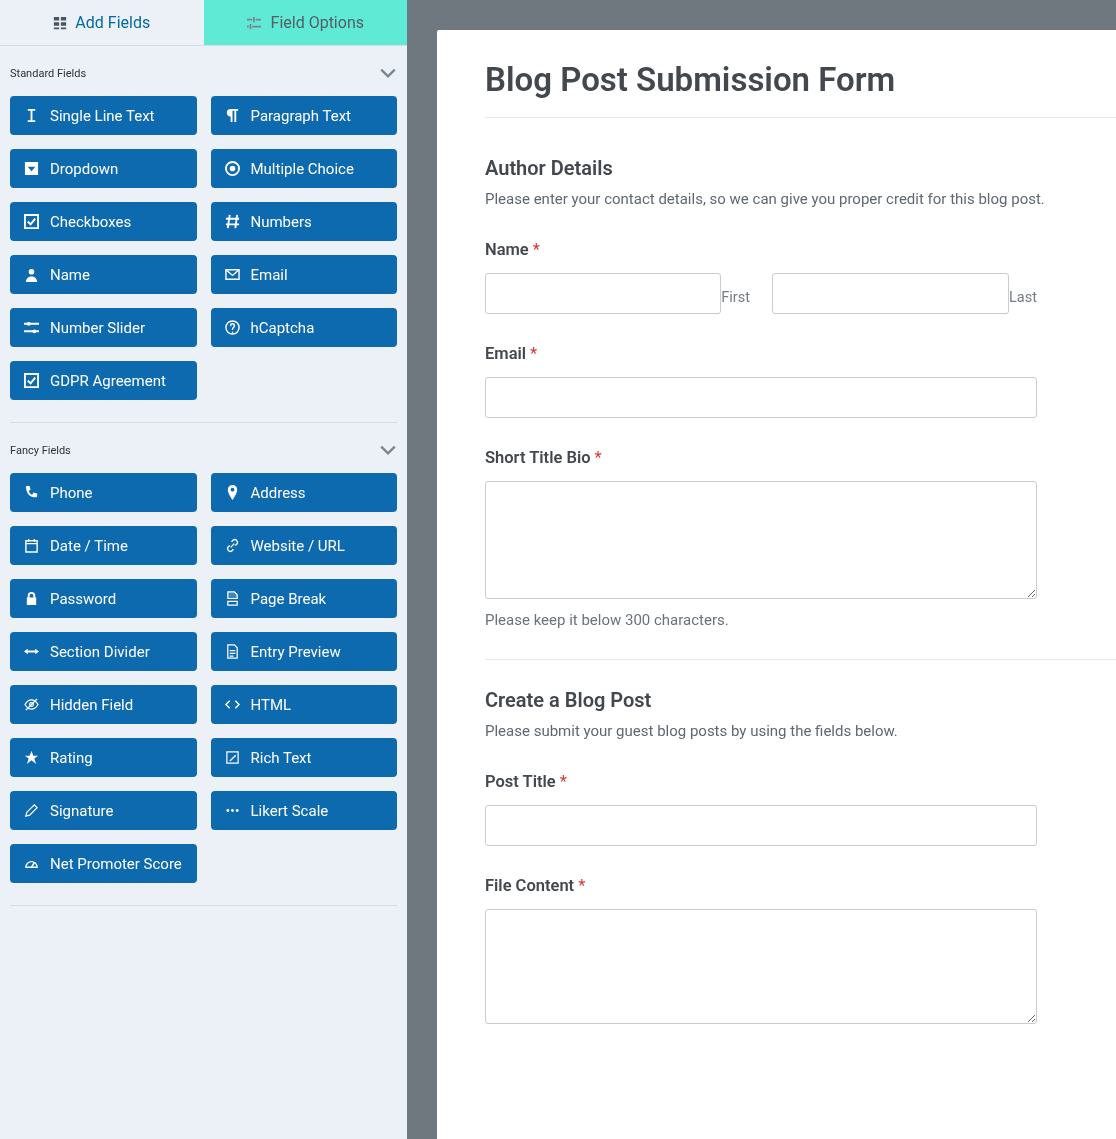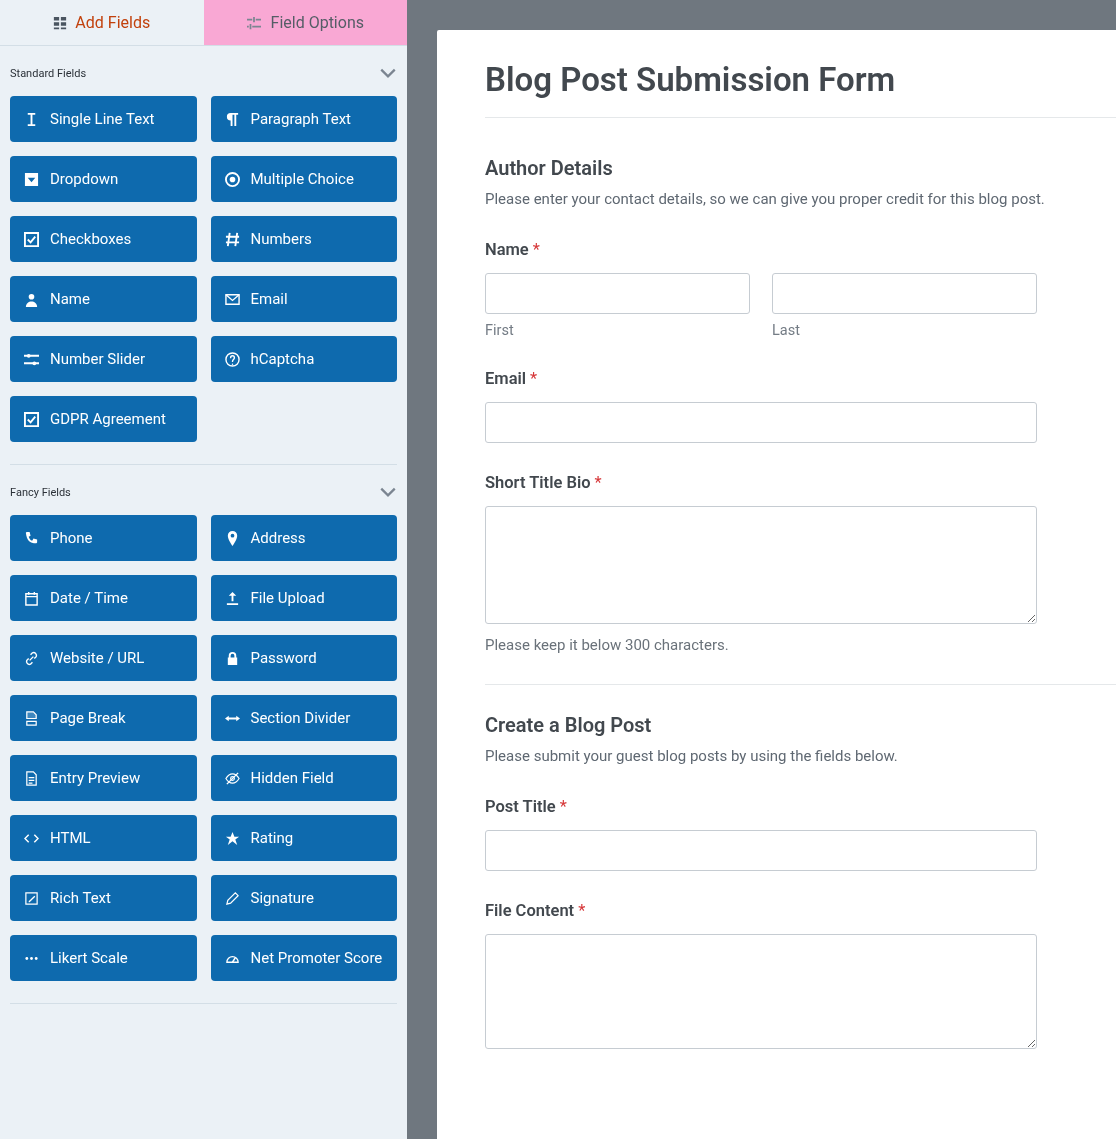--- a/index.html
+++ b/index.html
@@ -5,59 +5,59 @@
   * { box-sizing: border-box; margin: 0; padding: 0; }
   body { font-family: -apple-system, BlinkMacSystemFont, "Segoe UI", Roboto, sans-serif; background:#556270; width:1116px; height:1139px; overflow:hidden; }
 
   .app { display:flex; width:100%; height:100%; }
 
   
   .sidebar { width:407px; background:#ebf1f6; display:flex; flex-direction:column; flex-shrink:0; }
 
   .tabs { display:flex; height:46px; border-bottom:1px solid #d3dee6; }
   .tab { flex:1; display:flex; align-items:center; justify-content:center; gap:10px; font-size:16px; color:#555d66; cursor:pointer; }
-  .tab.active { background:#ebf1f6; color:#c2410c;gap:8px; }
-  .tab.inactive { background:#f9a8d4; }
+  .tab.active { background:#ebf1f6; color:#0369a1;gap:8px; }
+  .tab.inactive { background:#5eead4; }
   .tab .icon-svg { width:14px; height:14px; fill:#7b8591; }
   .tab.active .icon-svg { fill:#4a5560; }
 
   .panel { padding:0 10px 20px 10px; overflow-y:auto; }
 
   .section-head {
     display:flex; align-items:center; justify-content:space-between;
     padding:18px 0 14px 0; font-size:11px; color:#2b3138; cursor:pointer;
   }
   .chevron { width:18px; height:18px; fill:#7b8591; }
 
   .field-grid { display:grid; grid-template-columns:1fr 1fr; gap:14px; padding-bottom:22px; border-bottom:1px solid #d3dee6; }
 
   .field-btn {
     background:#0e6aae;
     color:#fff; font-size:15px;
-    height:46px; border-radius:4px;
+    height:39px; border-radius:4px;
     display:flex; align-items:center; gap:11px;
     padding:0 14px; cursor:pointer;
   }
   .field-btn .fi { width:15px; height:15px; fill:#fff; flex-shrink:0; }
 
   
   .canvas-wrap { flex:1; background:#6f777f; padding:30px 0 0 30px; }
   .canvas { background:#fff; height:100%; padding:30px 50px 0 48px; overflow:hidden; border-radius:2px 0 0 0; }
 
   .form-title { font-size:33px; font-weight:600; color:#42484e; padding-bottom:18px; border-bottom:1px solid #e5e8ea; margin-bottom:38px; }
 
   .sect-title { font-size:20px; font-weight:600; color:#42484e; margin-bottom:10px; }
   .sect-desc  { font-size:15px; color:#5f6872; margin-bottom:32px; }
 
   .fld { margin-bottom:30px; }
   .fld-label { font-size:16.5px; font-weight:600; color:#42484e; display:block; margin-bottom:14px; }
   .req { color:#d63638; margin-left:4px; font-weight:400; }
 
   .name-row { display:flex; gap:22px; }
-  .name-col { flex:1; display:flex; flex-direction:column; }
+  .name-col { flex:1; display:flex; flex-direction:row;align-items:center; }
   .subtxt { font-size:14.5px; color:#747c85; margin-top:8px; }
   .hint   { font-size:15px; color:#6a727a; margin-top:8px; }
 
   input.text, textarea.text {
     width:100%; max-width:552px; font-size:15px;
     padding:11px 12px; border:1px solid #c6ccd2; border-radius:3px;
     background:#fff; color:#333;
   }
   .name-col input.text { max-width:none; }
   textarea.text { resize:vertical; }
@@ -197,26 +197,20 @@
         </div>
         <div class="field-btn">
           <svg class="fi" viewBox="0 0 16 16">
               <path d="M2 3h12v12H2z" fill="none" stroke="#fff" stroke-width="1.5"></path>
               <path d="M2 6h12M5 1v3M11 1v3" stroke="#fff" stroke-width="1.5"></path>
             </svg>
           <span>Date / Time</span>
         </div>
         <div class="field-btn">
           <svg class="fi" viewBox="0 0 16 16">
-              <path d="M8 1l4 4H9v6H7V5H4zM2 13h12v2H2z"></path>
-            </svg>
-          <span>File Upload</span>
-        </div>
-        <div class="field-btn">
-          <svg class="fi" viewBox="0 0 16 16">
               <path d="M6 10l4-4M5 8l-2 2a3 3 0 004 4l2-2M11 8l2-2a3 3 0 00-4-4L7 4" stroke="#fff" stroke-width="1.5" fill="none"></path>
             </svg>
           <span>Website / URL</span>
         </div>
         <div class="field-btn">
           <svg class="fi" viewBox="0 0 16 16">
               <path d="M4 7V5a4 4 0 018 0v2h1v8H3V7zm2 0h4V5a2 2 0 00-4 0z"></path>
             </svg>
           <span>Password</span>
         </div>

